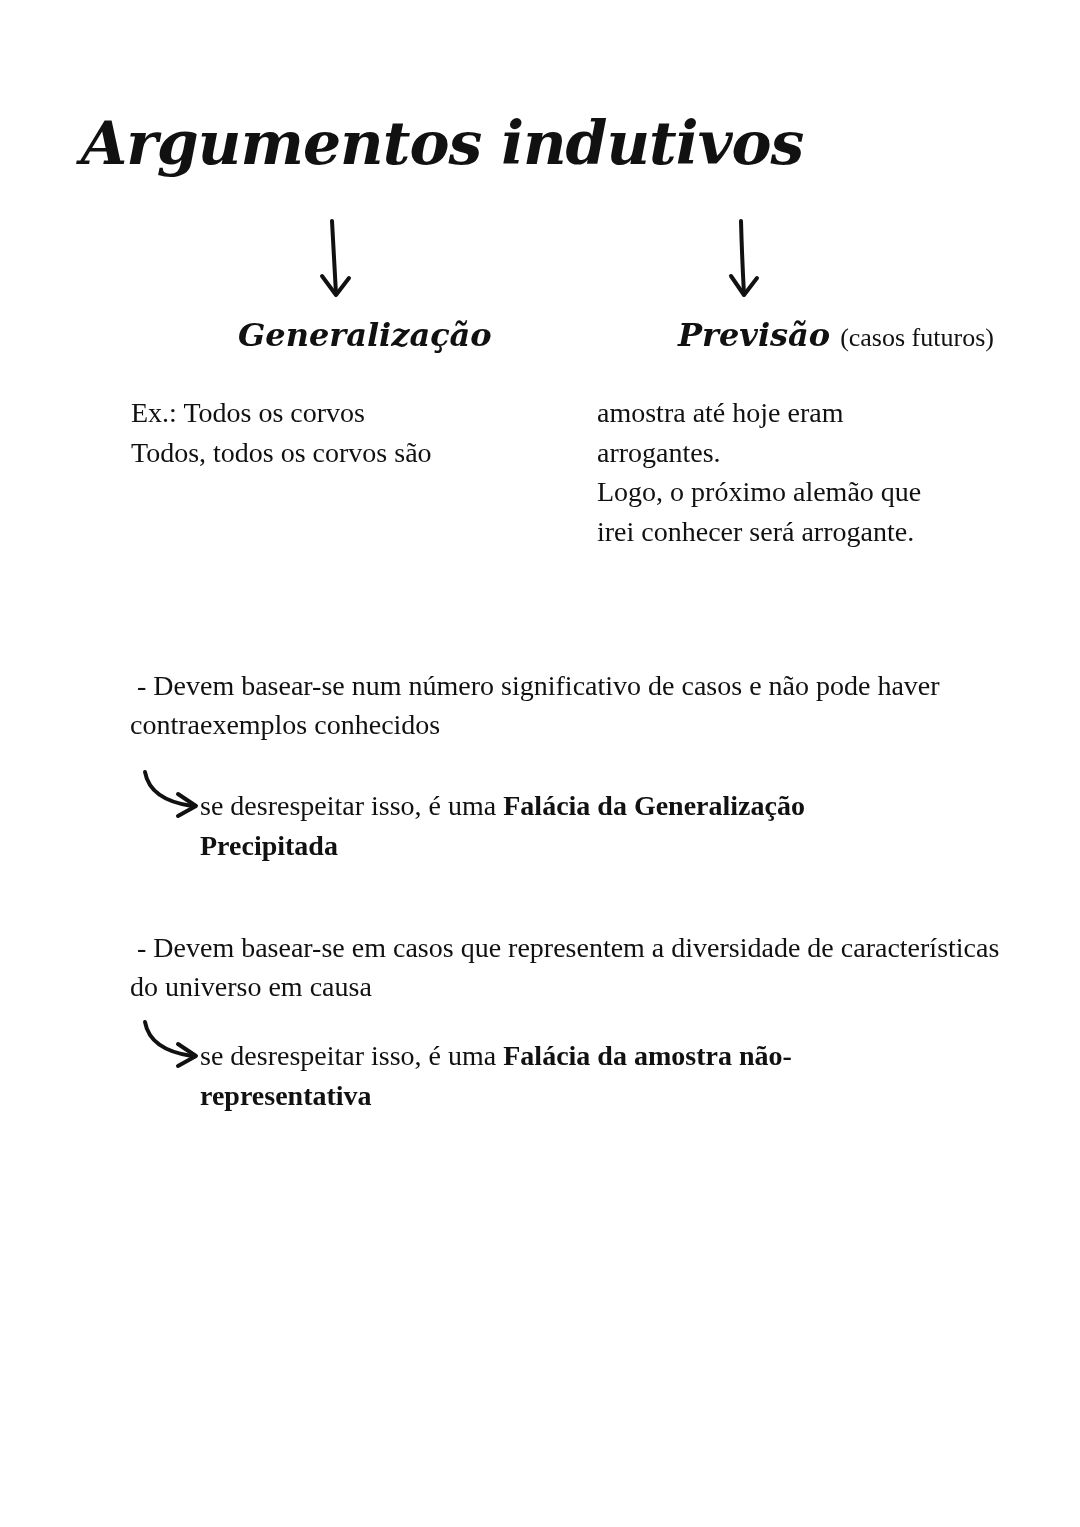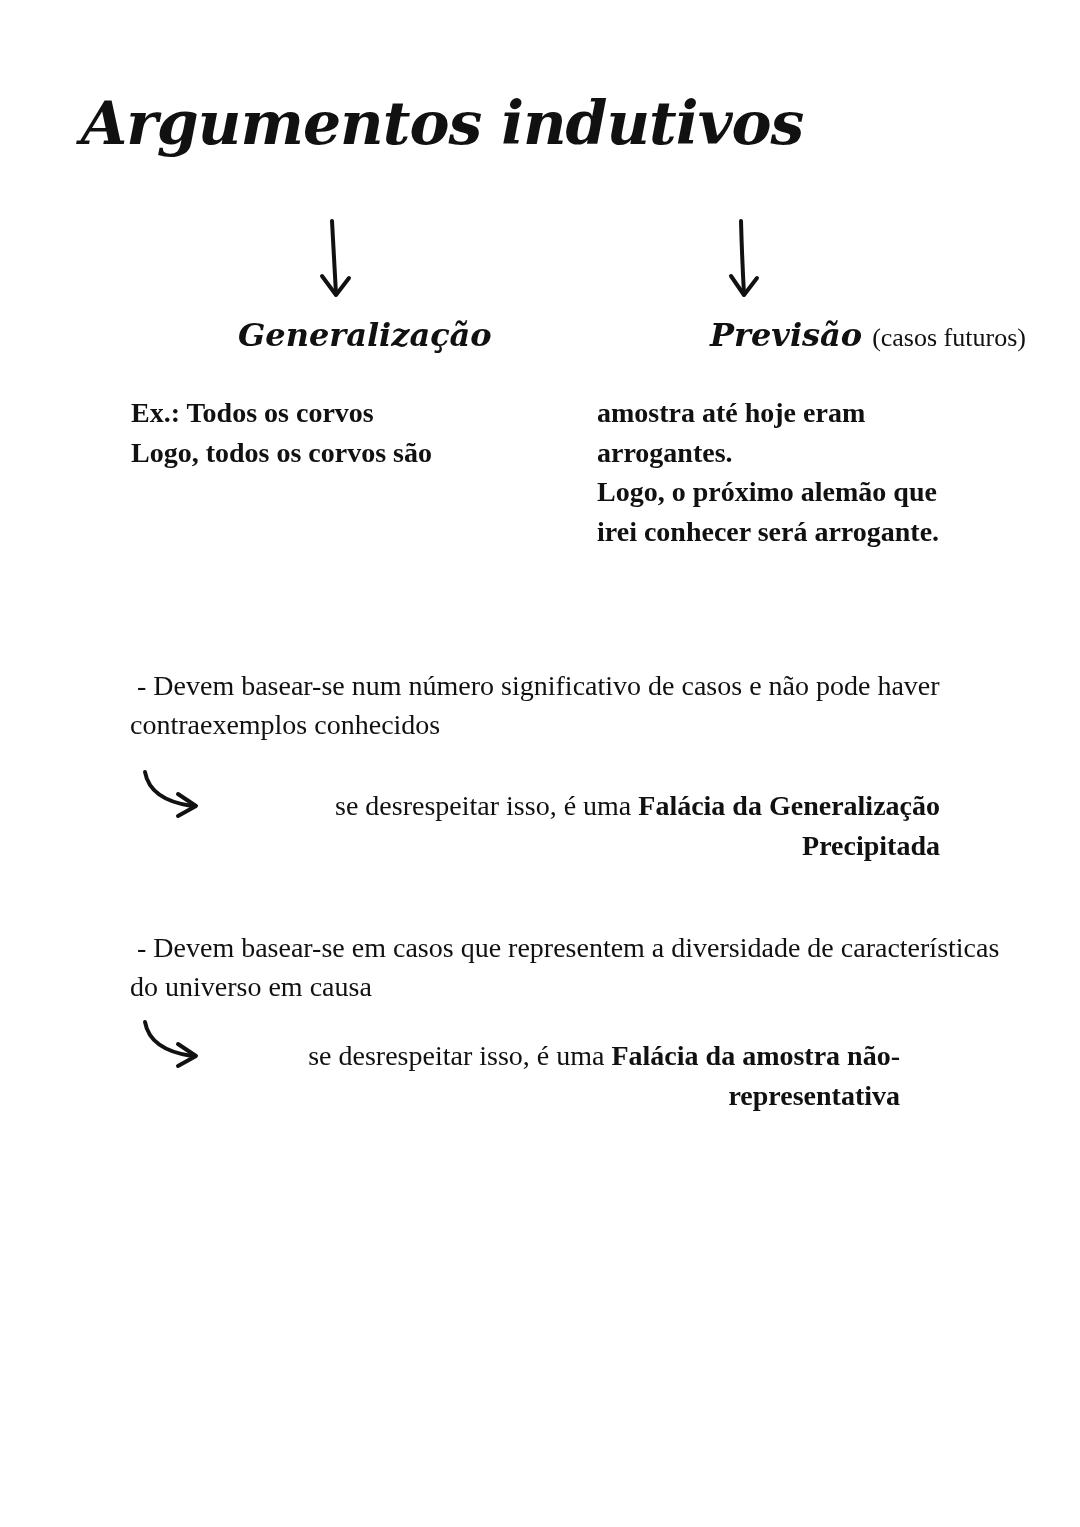--- a/index.html
+++ b/index.html
@@ -2,50 +2,50 @@
 <html><head>
   <meta charset="utf-8">
   <style>
     html, body { margin: 0; padding: 0; background: #ffffff; }
     body {
       width: 1080px; height: 1527px; position: relative; overflow: hidden;
       font-family: "DejaVu Serif", "Liberation Serif", serif;
       color: #111111;
     }
     .title {
-      position: absolute; left: 0; width: 884px; top: 88px;
+      position: absolute; left: 0; width: 884px; top: 108px;
       text-align: center;
       font-family: "DejaVu Serif", serif;
       font-style: italic; font-weight: bold;
       font-size: 60px; letter-spacing: -1px;
     }
     .arrow { position: absolute; }
     .heading {
       position: absolute;
       font-family: "DejaVu Serif", serif;
       font-style: italic; font-weight: bold;
       font-size: 32px;
     }
     .note { font-style: normal; font-weight: normal; font-size: 26px; font-family: "Liberation Serif", serif; margin-left: 10px; }
     .example {
       position: absolute;
       font-family: "Liberation Serif", serif;
       font-size: 28px; line-height: 39.5px;
     }
-    .example p { margin: 0; font-weight: bold; }
+    .example p { margin: 0; }
     .rule {
       position: absolute; left: 108px; width: 900px;
       font-family: "Liberation Serif", serif;
       font-size: 28px; line-height: 39px; margin-left: 22px;
     }
     .consequence {
       position: absolute; left: 160px; width: 800px;
       font-family: "Liberation Serif", serif;
       font-size: 28px; line-height: 40px;
-      text-align: right;
+      text-align: left;
     }
     .consequence b { font-weight: bold; }
     .curve-arrow { position: absolute; }
   </style>
 </head>
 <body>
 
 <div class="title">Argumentos indutivos</div>
 
 <svg class="arrow" style="left:318px;top:218px" width="36" height="82" viewBox="0 0 36 82">
@@ -53,27 +53,27 @@
   <path d="M4 58 L18 77 L31 60" stroke="#111" stroke-width="4" fill="none" stroke-linecap="round" stroke-linejoin="round"></path>
 </svg>
 <svg class="arrow" style="left:726px;top:218px" width="36" height="82" viewBox="0 0 36 82">
   <path d="M15 3 Q16 40 18 76" stroke="#111" stroke-width="4" fill="none" stroke-linecap="round"></path>
   <path d="M5 58 L18 77 L31 60" stroke="#111" stroke-width="4" fill="none" stroke-linecap="round" stroke-linejoin="round"></path>
 </svg>
 
 <div class="heading" style="left:238px;top:316px">
   <span>Generalização</span>
 </div>
-<div class="heading" style="left:710px;top:316px">
+<div class="heading" style="left:678px;top:316px">
   <span>Previsão</span><span class="note">(casos futuros)</span>
 </div>
 
 <div class="example" style="left:131px;top:393px;width:430px">
   <p>Ex.: Todos os corvos</p>
-  <p>Logo, todos os corvos são</p>
+  <p>Todos, todos os corvos são</p>
 </div>
 <div class="example" style="left:597px;top:393px;width:440px">
   <p>amostra até hoje eram</p>
   <p>arrogantes.</p>
   <p>Logo, o próximo alemão que</p>
   <p>irei conhecer será arrogante.</p>
 </div>
 
 <div class="rule" style="top:666px;white-space:pre-wrap"> - Devem basear-se num número significativo de casos e não pode haver contraexemplos conhecidos</div>
 <svg class="curve-arrow" style="left:140px;top:768px" width="64" height="52" viewBox="0 0 64 52">

